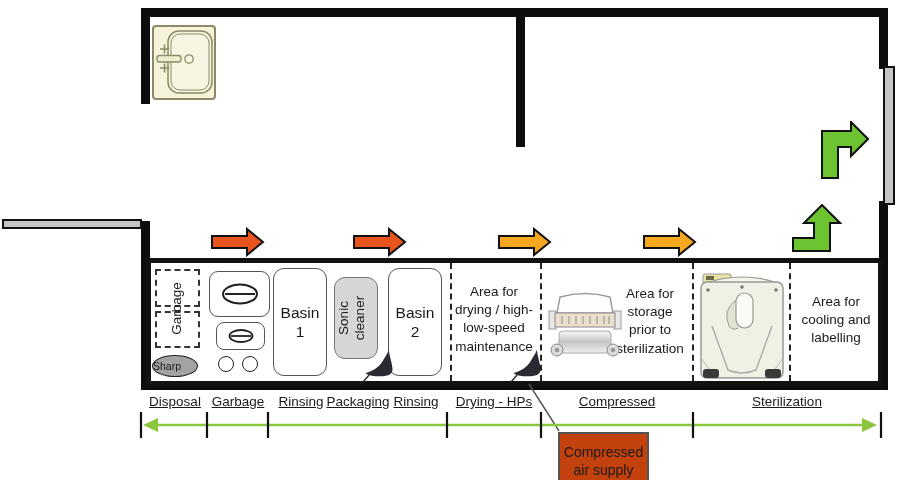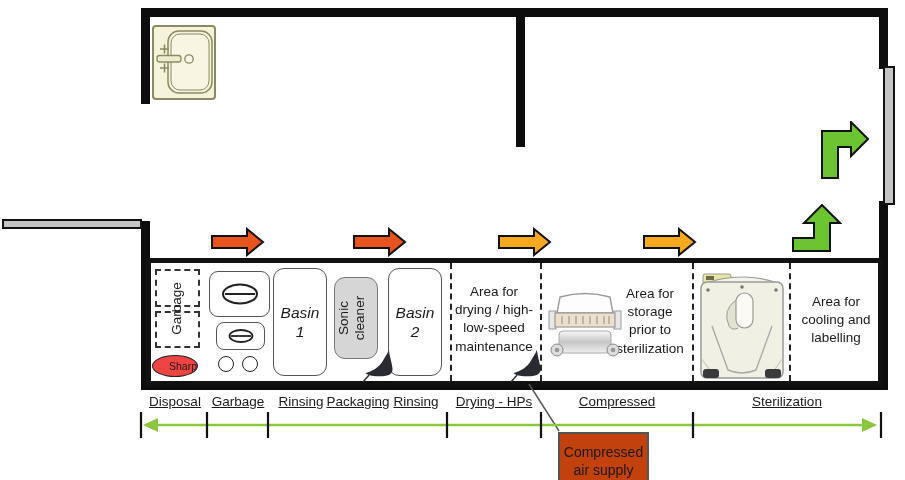--- a/index.html
+++ b/index.html
@@ -10,25 +10,25 @@
   .abs{position:absolute;}
   .wall{position:absolute;background:#0d0d0d;}
   .door{position:absolute;background:#c4c4c4;border:2px solid #111;box-sizing:border-box;}
   .counter{position:absolute;left:146px;top:258px;width:737px;height:128px;
     border:5px solid #111;box-sizing:border-box;background:#fff;}
   .divider{position:absolute;top:263px;height:118px;width:0;border-left:2px dashed #222;}
   .dashedbox{position:absolute;border:2px dashed #333;box-sizing:border-box;background:#fff;}
   .roundbox{position:absolute;border:1.6px solid #555;box-sizing:border-box;background:#fff;border-radius:11px;}
   .lbl{white-space:pre-line;text-align:center;line-height:1.35;font-size:13.5px;}
   .basin-lbl{display:flex;align-items:center;justify-content:center;height:100%;
-    font-size:15.5px;line-height:1.25;white-space:pre-line;text-align:center;font-style:italic;}
+    font-size:15.5px;line-height:1.25;white-space:pre-line;text-align:center;}
   .rot{transform:rotate(-90deg);transform-origin:center center;}
   .sonic{background:#d6d6d6;border:1.6px solid #777;}
-  .ellipse{position:absolute;border:1.6px solid #222;border-radius:50%;box-sizing:border-box;background:#ef4444;
-    display:flex;align-items:center;justify-content:flex-end;font-size:10.5px;}
+  .ellipse{position:absolute;border:1.6px solid #222;border-radius:50%;box-sizing:border-box;background:#a3a3a3;
+    display:flex;align-items:center;justify-content:flex-start;font-size:10.5px;}
   .knob{position:absolute;width:16px;height:16px;border:1.6px solid #222;border-radius:50%;box-sizing:border-box;background:#fff;}
   .stage-lbl{position:absolute;top:394px;height:16px;text-align:center;font-size:13.5px;white-space:nowrap;text-decoration:underline;}
   .callout{position:absolute;left:558px;top:432px;width:91px;height:58px;background:#c2410c;
     border:2px solid #555;box-sizing:border-box;display:flex;align-items:center;justify-content:center;
     text-align:center;font-size:14px;line-height:1.3;white-space:pre-line;}
   svg{display:block;}
   .arrow-red polygon{fill:#e8541e;}
   .arrow-yellow polygon{fill:#f6a81f;}
   .arrow-green polygon{fill:#6cc430;}
 </style>

